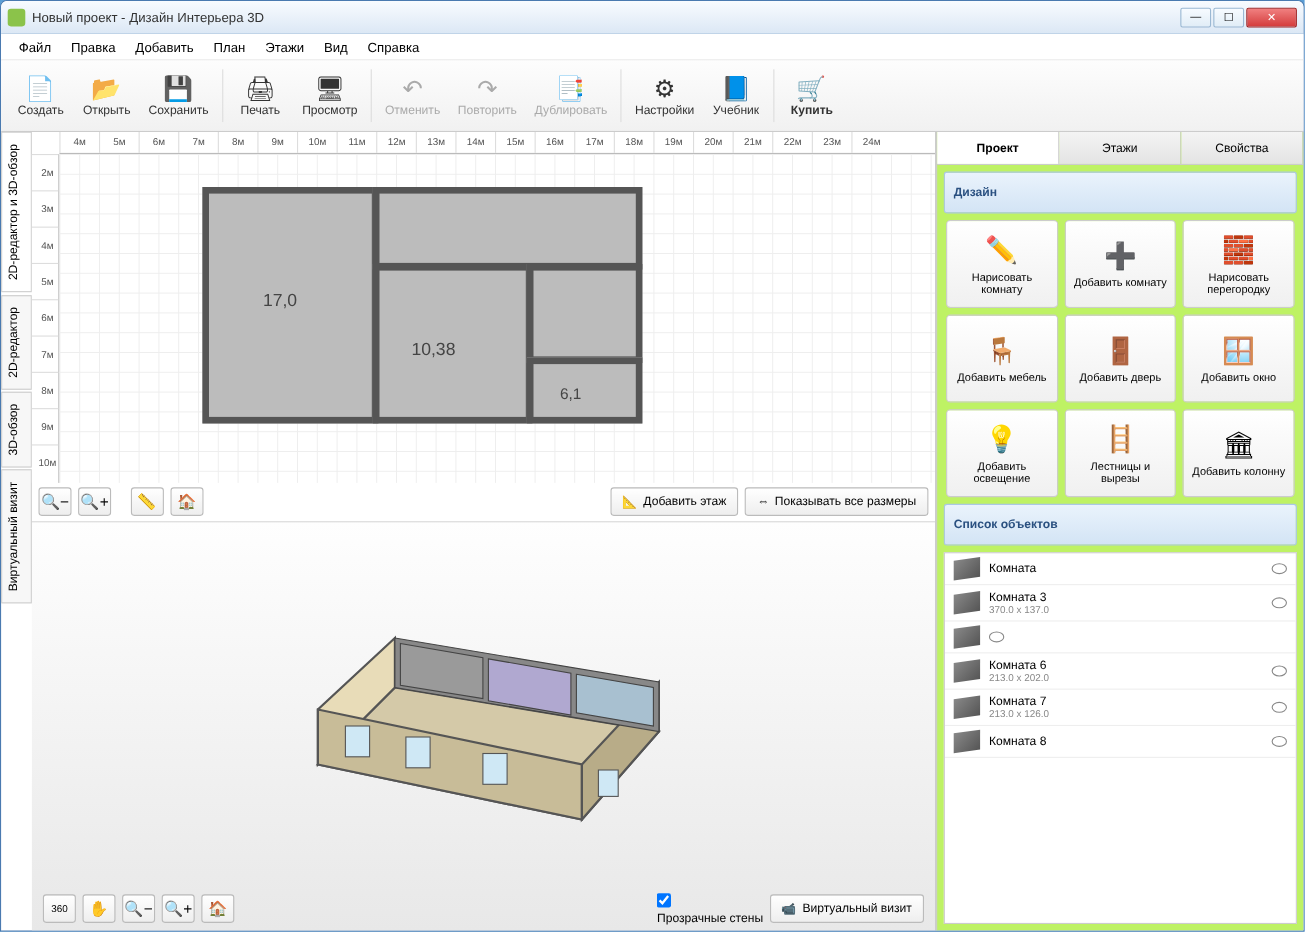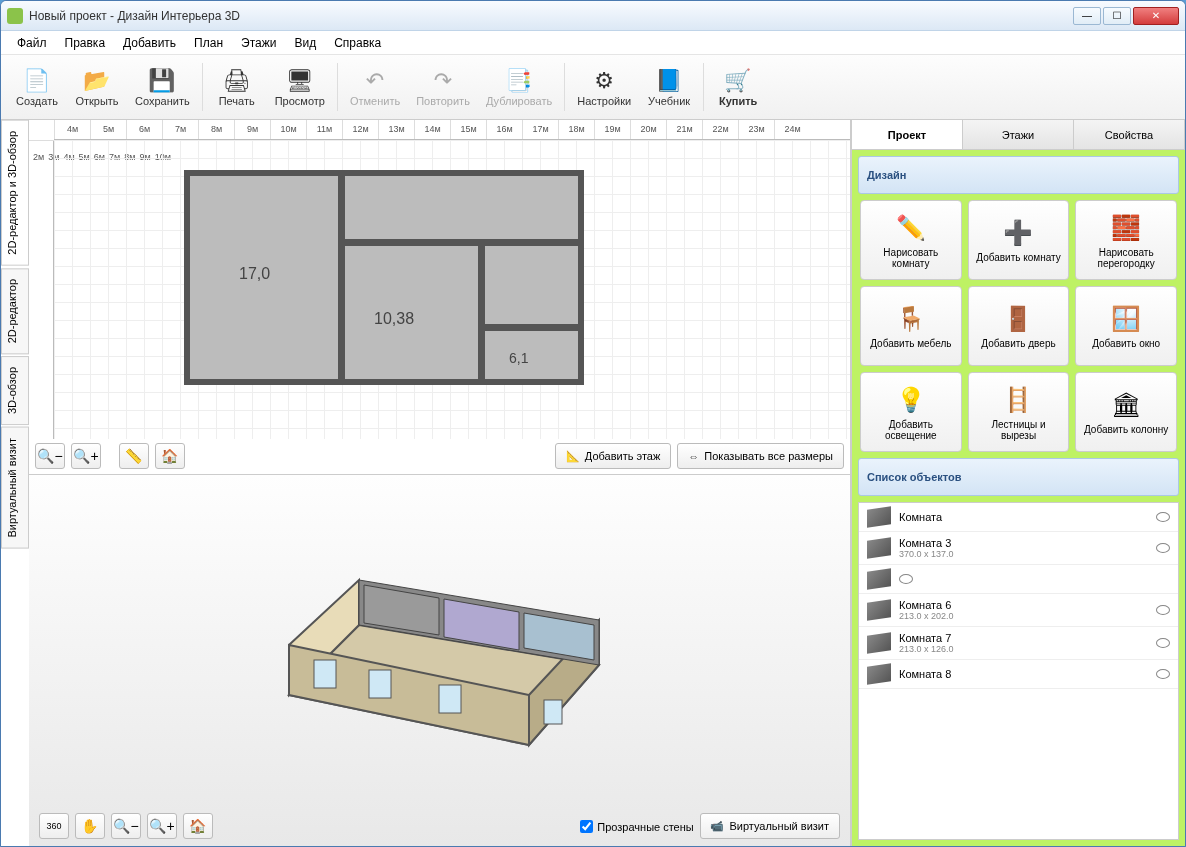--- a/index.html
+++ b/index.html
@@ -20,38 +20,38 @@
 .tbtn.disabled { color: #aaa; }
 .tsep { width: 1px; height: 48px; background: #ddd; margin: 0 4px; }
 .content { flex: 1; display: flex; overflow: hidden; }
 .leftcol { width: 28px; display: flex; flex-direction: column; }
 .vtab { flex: 0 0 auto; writing-mode: vertical-rl; transform: rotate(180deg); padding: 10px 4px; font-size: 11px; text-align: center; border: 1px solid #ccc; background: #f7f7f7; cursor: pointer; margin-bottom: 2px; }
 .vtab.active { background: #fff; }
 .main { flex: 1; display: flex; flex-direction: column; border-right: 1px solid #ccc; }
 .editor2d { flex: 0 0 355px; position: relative; background: #fff; border-bottom: 1px solid #ccc; }
 .ruler-h { position: absolute; top: 0; left: 25px; right: 0; height: 20px; background: #fff; border-bottom: 1px solid #bbb; display: flex; font-size: 9px; color: #555; }
 .ruler-h span { width: 36px; text-align: center; padding-top: 4px; border-left: 1px solid #ddd; }
-.ruler-v { position: absolute; top: 20px; left: 0; bottom: 35px; width: 25px; background: #fff; border-right: 1px solid #bbb; display: flex; flex-direction: row; font-size: 9px; color: #555; }
+.ruler-v { position: absolute; top: 20px; left: 0; bottom: 35px; width: 25px; background: #fff; border-right: 1px solid #bbb; display: flex; flex-direction: column; font-size: 9px; color: #555; }
 .ruler-v span { height: 33px; text-align: center; padding-left: 4px; border-top: 1px solid #ddd; line-height: 33px; }
 .canvas2d { position: absolute; top: 20px; left: 25px; right: 0; bottom: 35px; background-image: linear-gradient(#eee 1px, transparent 1px), linear-gradient(90deg, #eee 1px, transparent 1px); background-size: 18px 18px; overflow: hidden; }
 .floorplan { position: absolute; top: 30px; left: 130px; width: 400px; height: 230px; }
 .room { position: absolute; background: #bcbcbc; border: 6px solid #555; }
 .room.big1 { top:0; left:0; width:160px; height:215px; }
 .room.big2 { top:70; left:155px; width:145px; height:145px; top:70px;}
 .room.corr { top:0; left:155px; width:245px; height:75px; }
 .room.small1 { top:70px; left:295px; width:105px; height:90px; }
 .room.small2 { top:155px; left:295px; width:105px; height:60px; }
 .rlabel { position:absolute; font-size:16px; color:#444; }
 .tb2d { position: absolute; bottom: 4px; left: 6px; right: 6px; height: 28px; display: flex; align-items: center; gap: 6px; }
 .iconbtn { width: 30px; height: 26px; border: 1px solid #bbb; border-radius: 3px; background: linear-gradient(#fff,#eee); display: flex; align-items: center; justify-content: center; font-size: 14px; cursor: pointer; }
 .textbtn { height: 26px; padding: 0 10px; border: 1px solid #bbb; border-radius: 3px; background: linear-gradient(#fff,#eee); display: flex; align-items: center; font-size: 11px; cursor: pointer; gap: 5px; }
 .editor3d { flex: 1; position: relative; background: linear-gradient(#fefefe,#e8e8e8); }
 .house3d { position: absolute; top: 40px; left: 180px; width: 430px; height: 270px; }
 .tb3d { position: absolute; bottom: 6px; left: 10px; right: 10px; height: 28px; display: flex; align-items: center; gap: 6px; }
-.chk { display: flex; align-items: flex-end; gap: 4px; font-size: 11px; }
+.chk { display: flex; align-items: flex-start; gap: 4px; font-size: 11px; flex-direction: column; }
 .rightpanel { width: 334px; background: #bef264; display: flex; flex-direction: column; border-left: 1px solid #ccc; }
 .rtabs { height: 30px; display: flex; border-bottom: 1px solid #ccc; }
 .rtab { flex: 1; display: flex; align-items: center; justify-content: center; font-size: 11px; border-right: 1px solid #ccc; background: linear-gradient(#f4f4f4,#e4e4e4); cursor: pointer; }
 .rtab.active { background: #fff; font-weight: bold; }
 .section-hdr { height: 38px; background: linear-gradient(#eaf3fc,#d3e4f5); border: 1px solid #abc8e4; border-radius: 3px; margin: 6px; padding: 0 8px; font-size: 11px; font-weight: bold; color: #2a5080; display: flex; align-items: center; }
 .design-grid { display: grid; grid-template-columns: repeat(3, 1fr); gap: 6px; padding: 0 8px; }
 .dbtn { height: 80px; border: 1px solid #ccc; border-radius: 4px; background: linear-gradient(#fff,#f0f0f0); display: flex; flex-direction: column; align-items: center; justify-content: center; font-size: 10px; text-align: center; cursor: pointer; padding: 4px; }
 .dbtn .dico { width: 32px; height: 32px; display: flex; align-items: center; justify-content: center; font-size: 24px; margin-bottom: 3px; }
 .objlist { flex: 1; overflow-y: auto; margin: 0 6px 6px 6px; border: 1px solid #ccc; background: #fff; }
 .objitem { display: flex; align-items: center; padding: 5px 8px; border-bottom: 1px solid #eee; font-size: 11px; cursor: pointer; }

